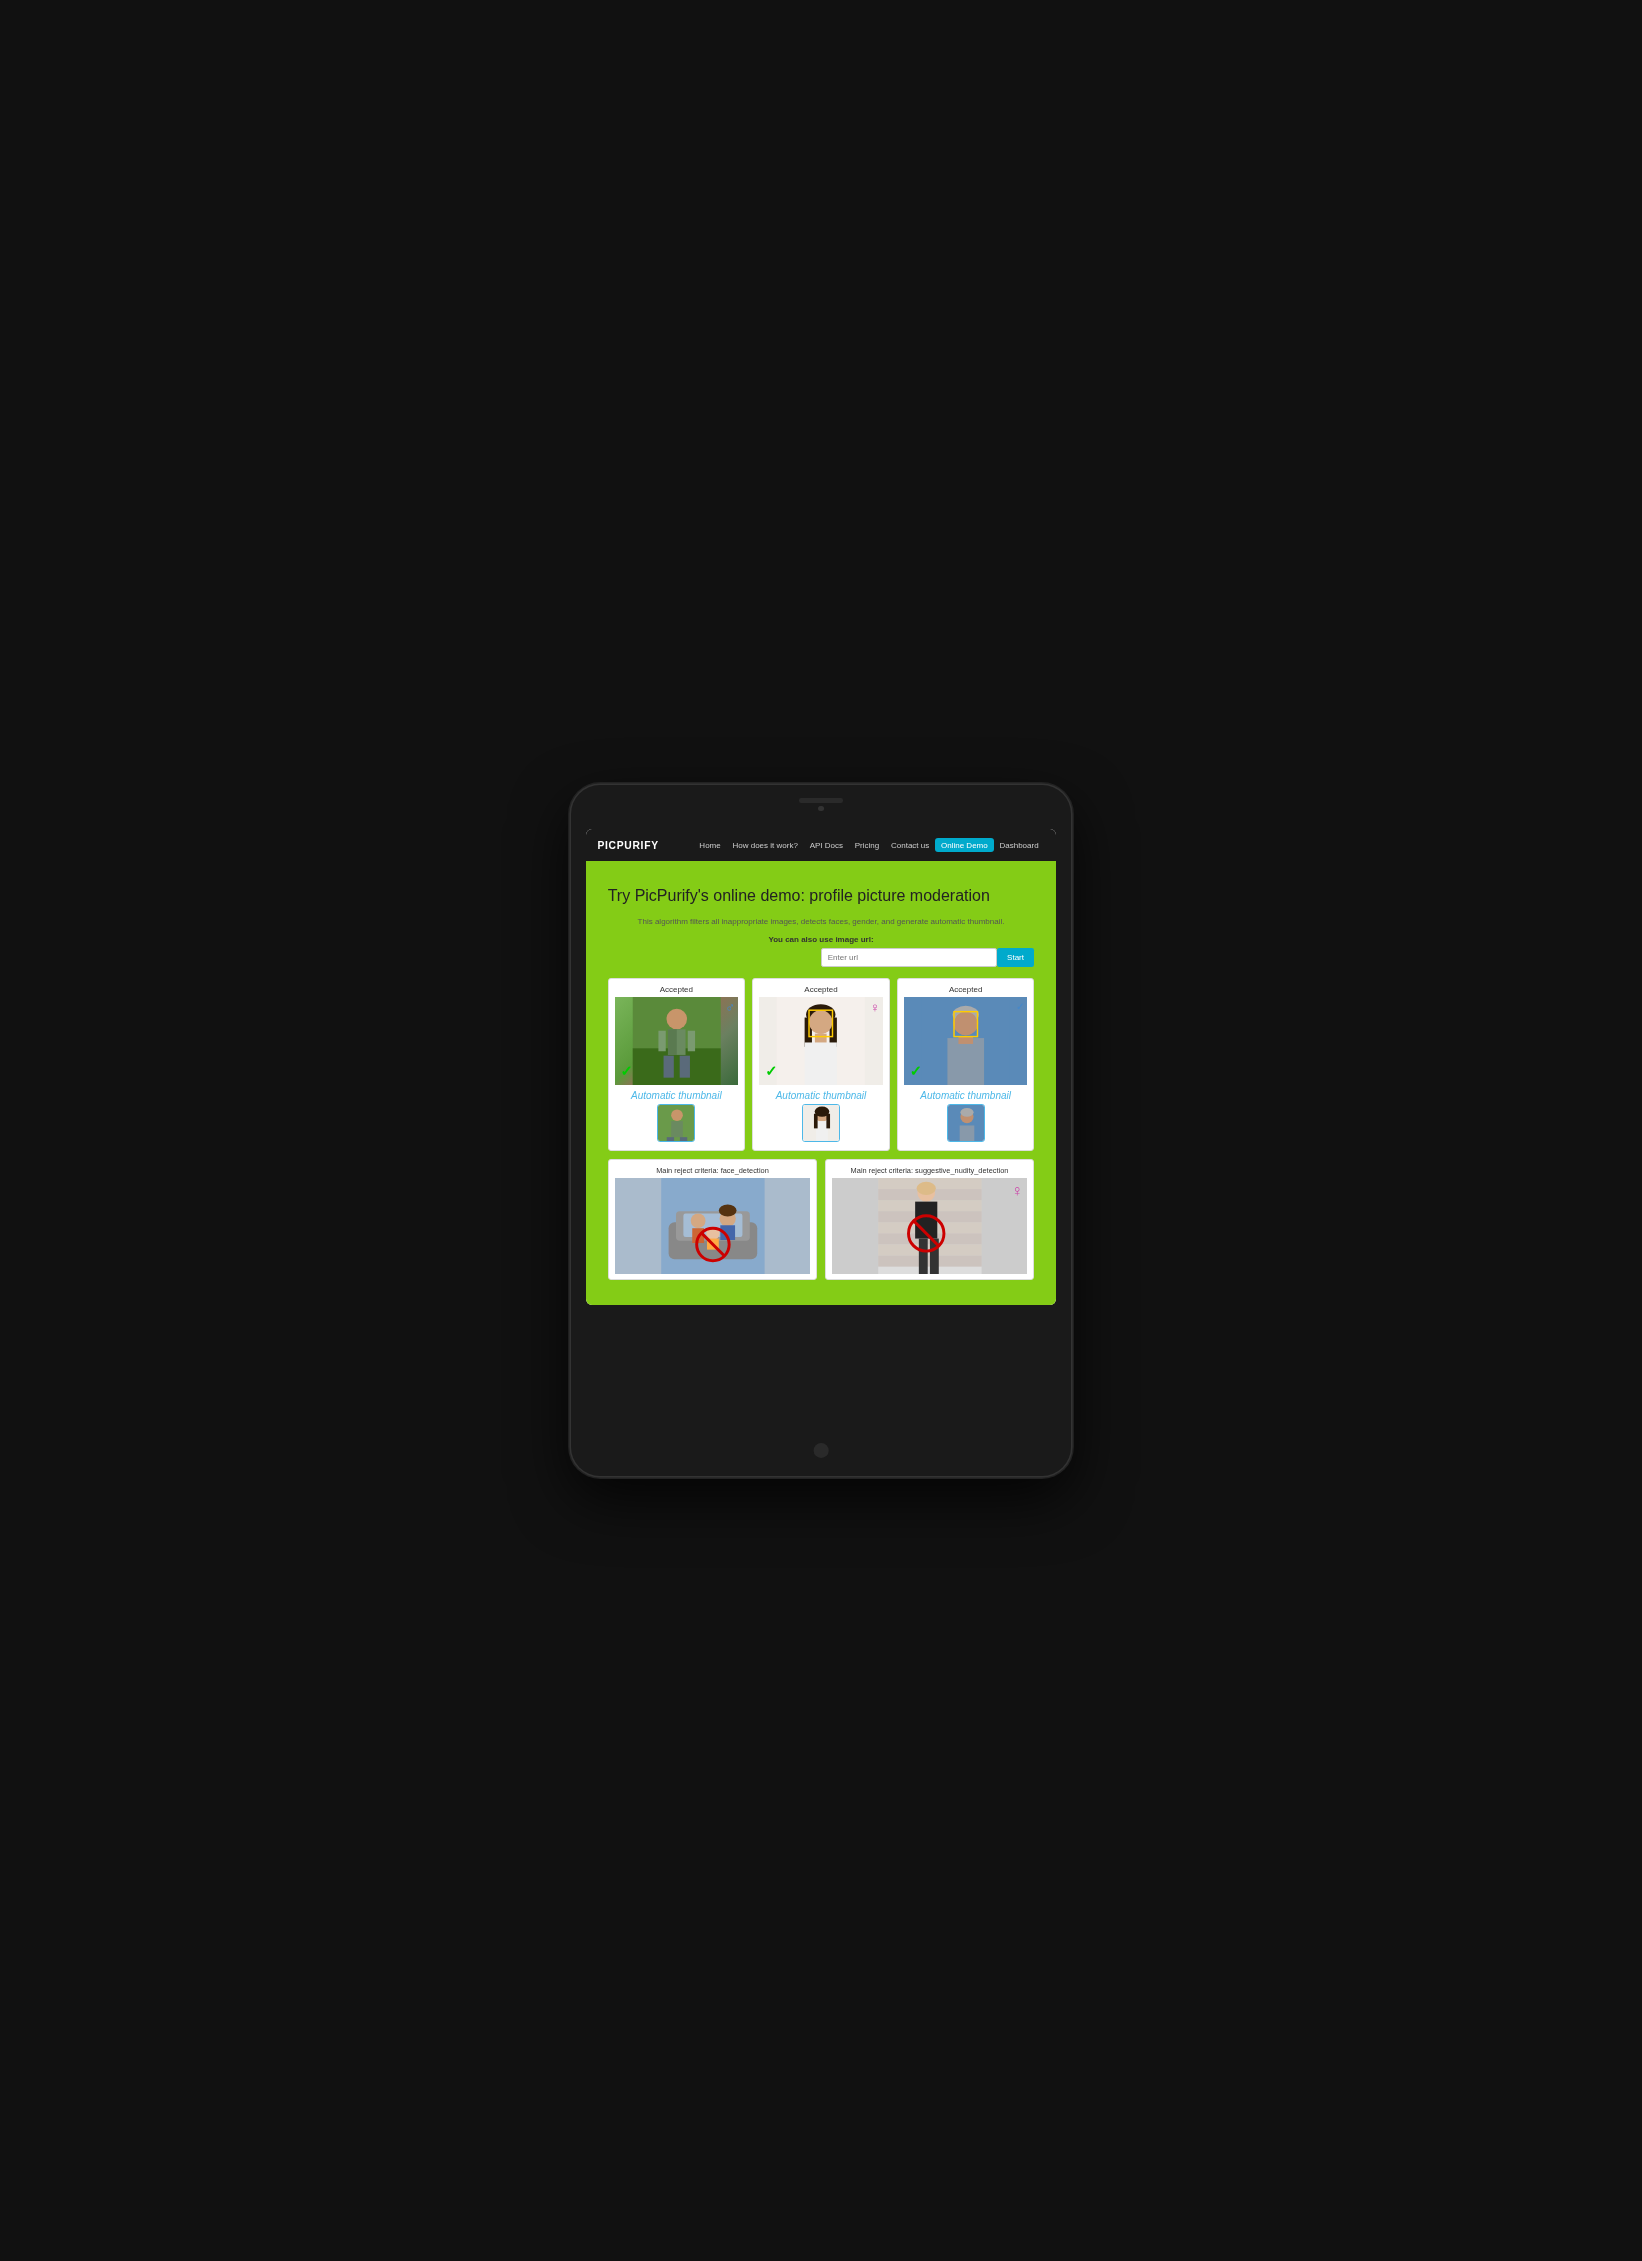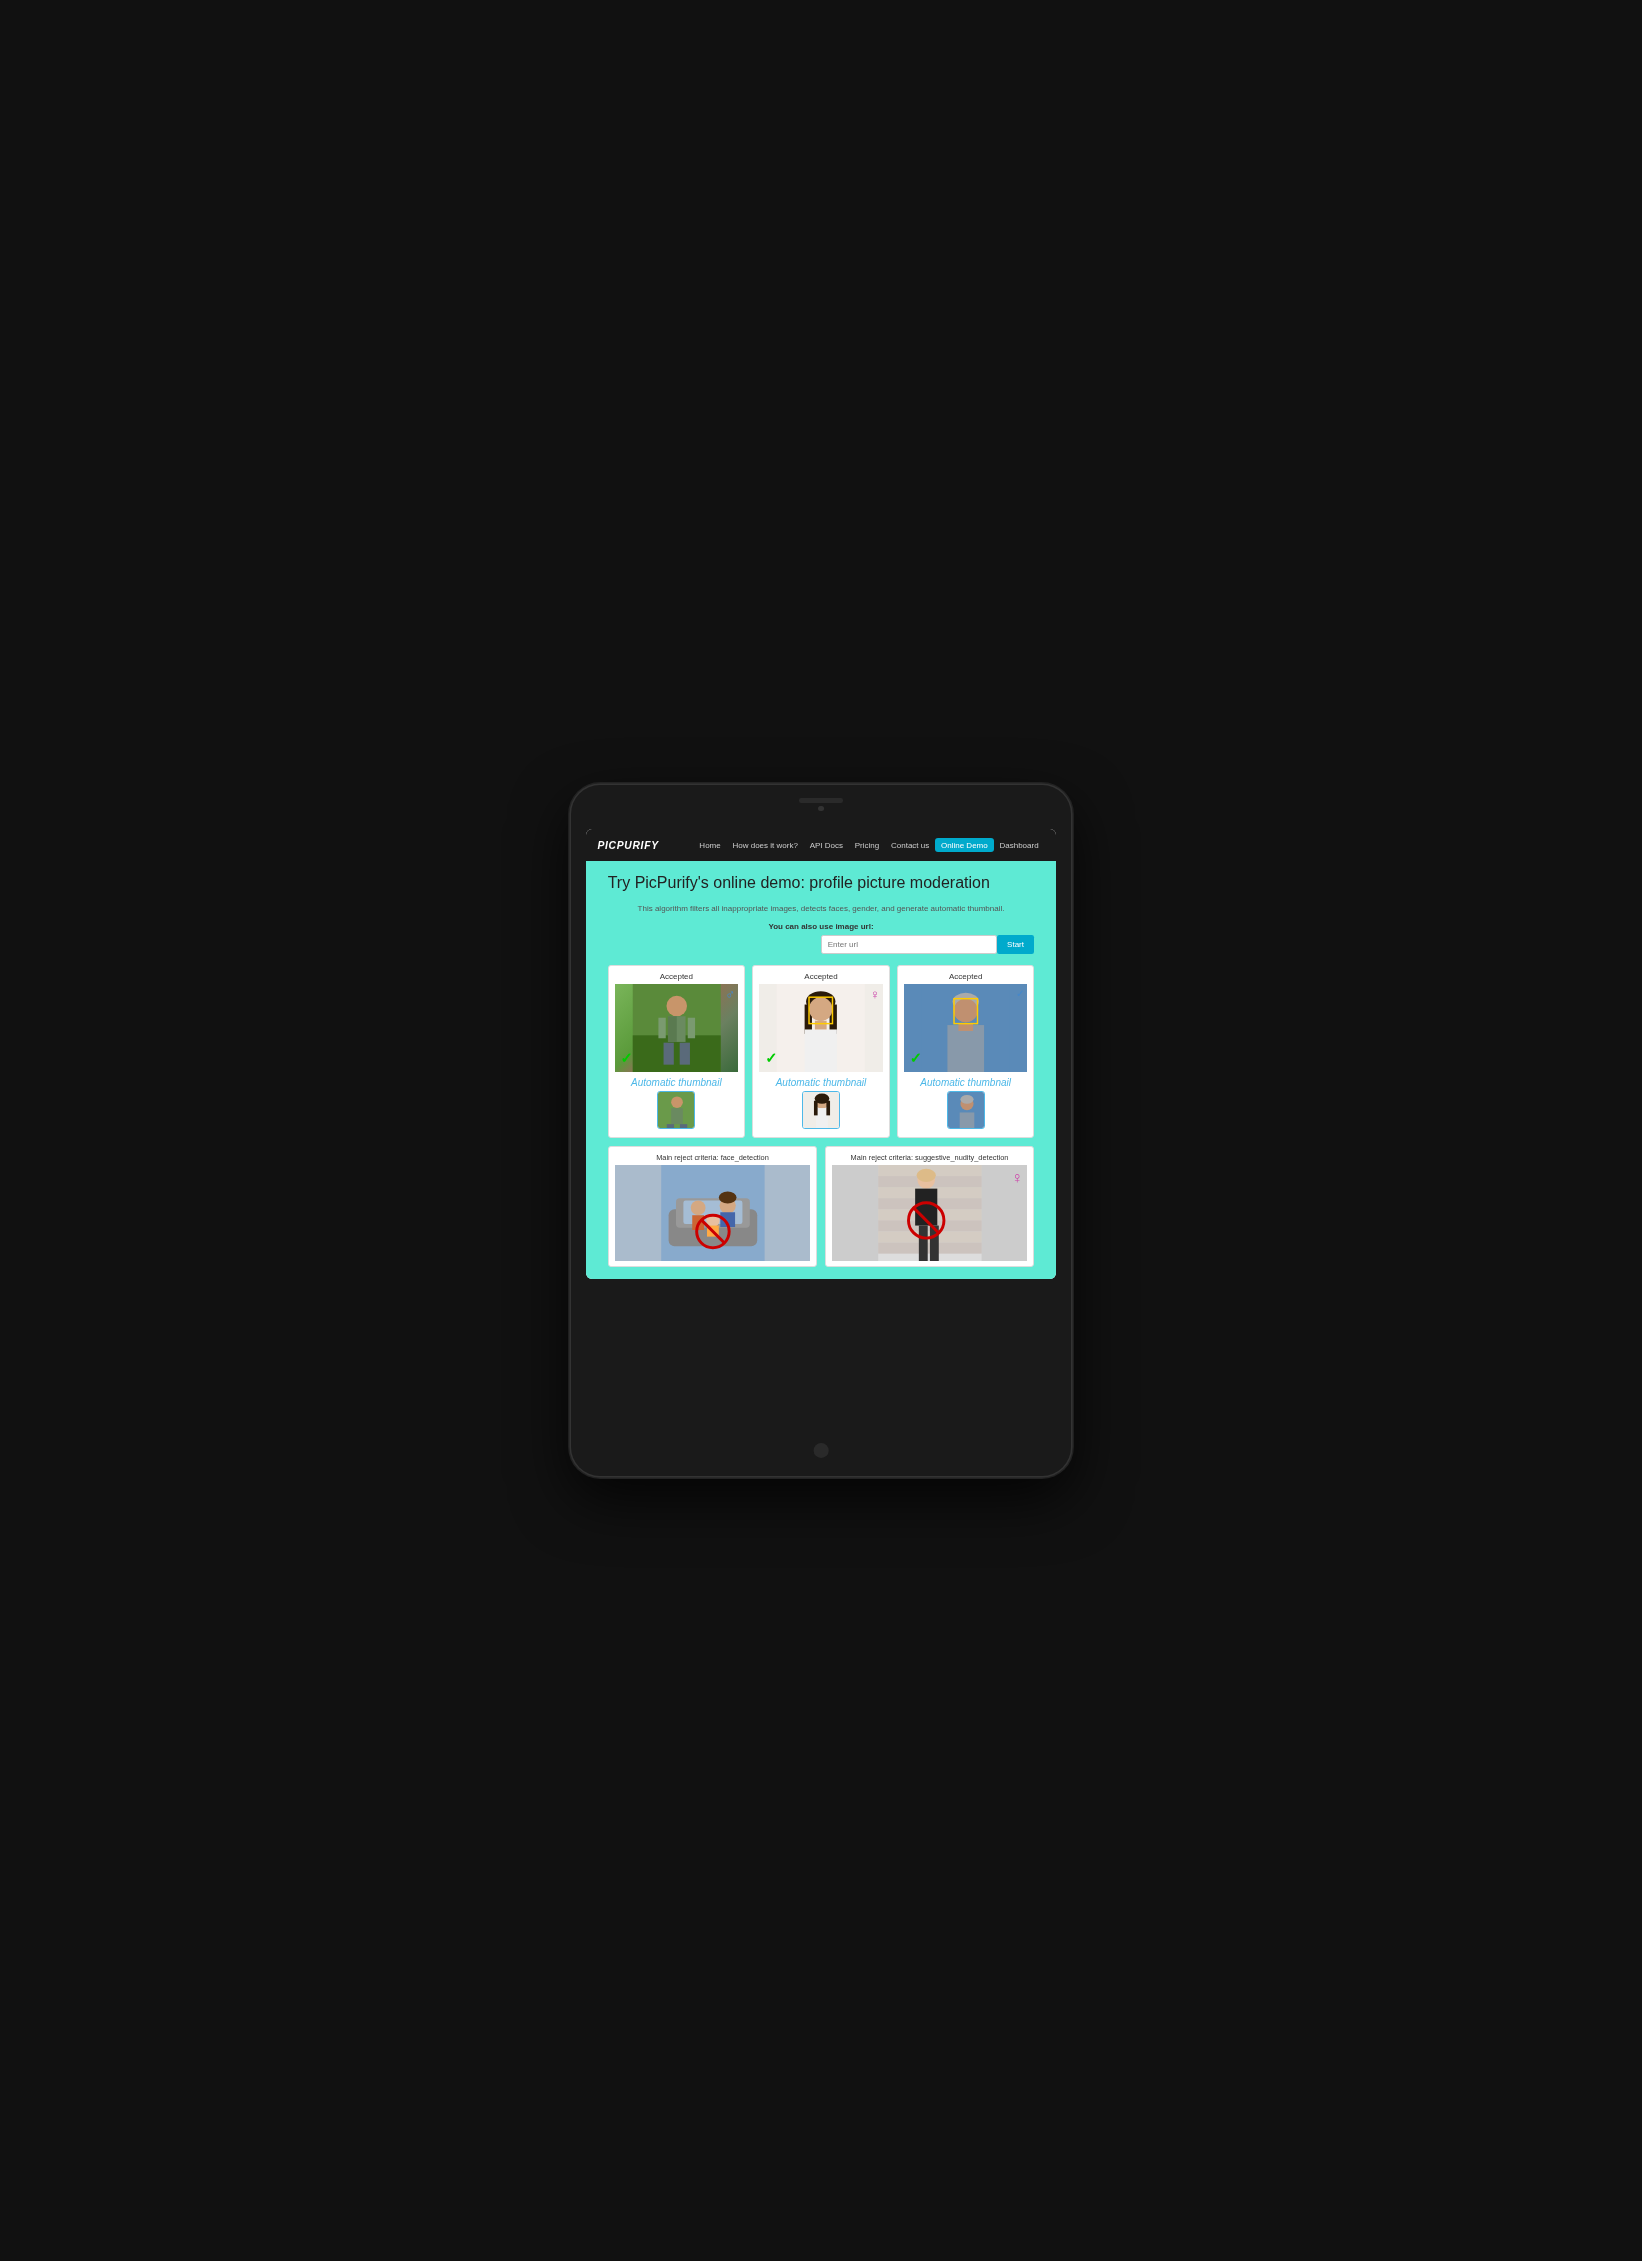--- a/index.html
+++ b/index.html
@@ -71,21 +71,20 @@
       padding: 0 11.8px;
       height: 32px;
     }
 
     .navbar-brand {
       color: #fff;
       font-weight: bold;
       font-size: 10.3px;
       margin-right: auto;
       letter-spacing: 0.7px;
-      font-style: italic;
     }
 
     .nav-links {
       display: flex;
       align-items: center;
       gap: 0;
     }
 
     .nav-link {
       color: #ccc;
@@ -96,22 +95,22 @@
     }
 
     .nav-link.active {
       background: #00aacc;
       color: #fff;
       border-radius: 3px;
     }
 
     
     .main-content {
-      padding: 12px 22px;
-      background: #5eead4;
+      padding: 25px 22px;
+      background: #84cc16;
     }
 
     .page-title {
       font-size: 16px;
       font-weight: 400;
       color: #222;
       margin-bottom: 10.3px;
       line-height: 1.3;
     }
 

